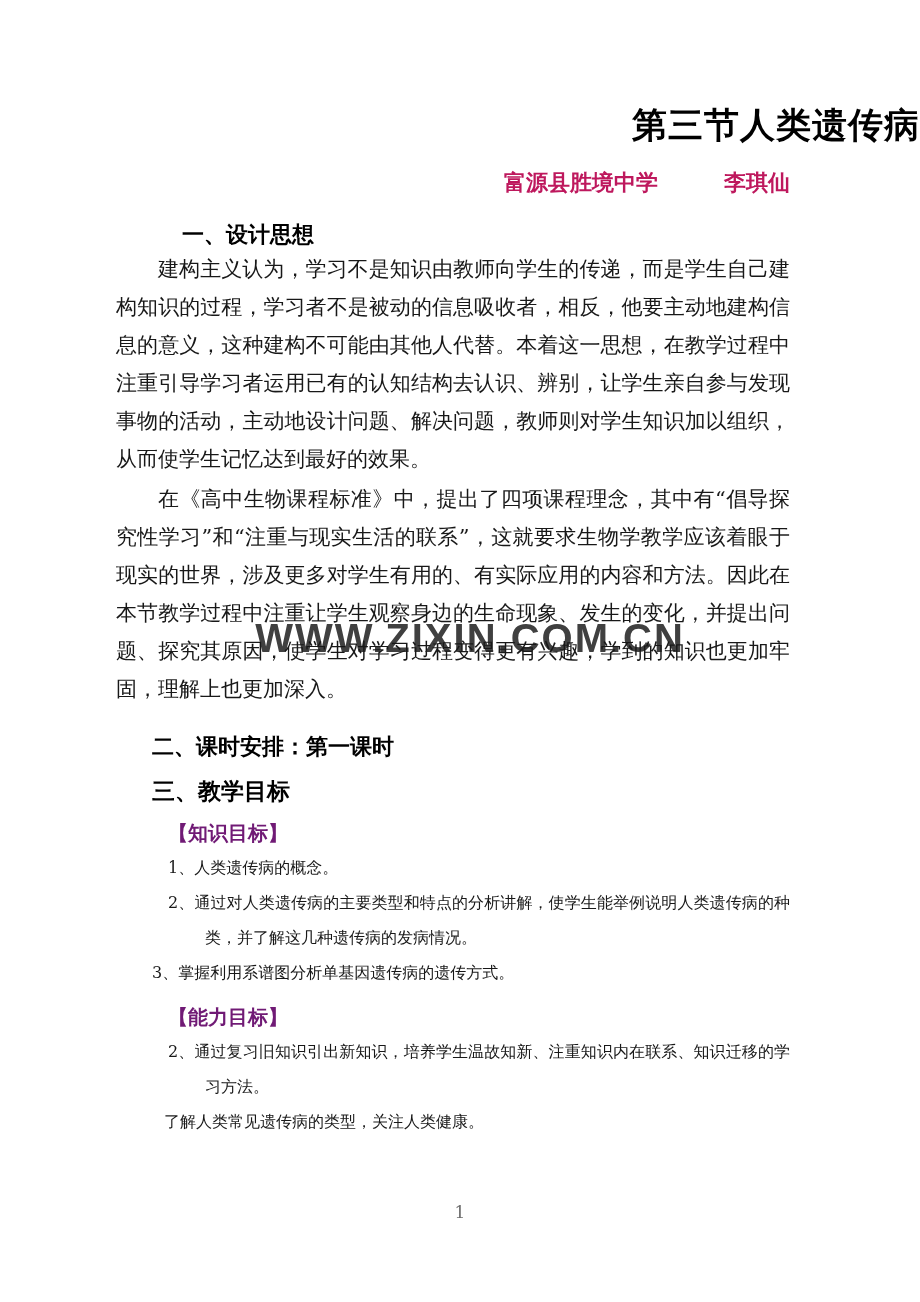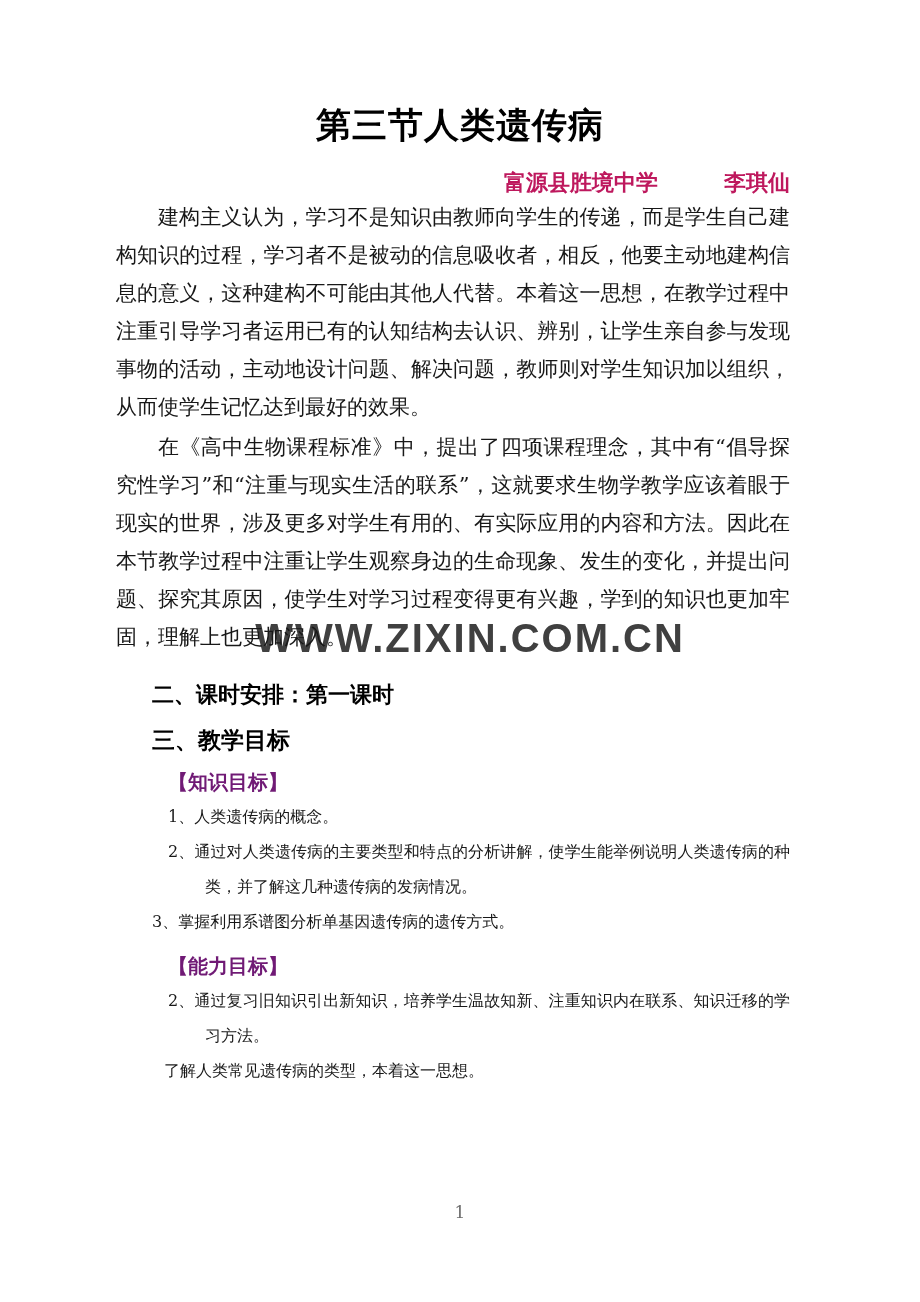--- a/index.html
+++ b/index.html
@@ -45,21 +45,21 @@
   
   .content {
     position: absolute;
     left: 0;
     top: 0;
     width: 920px;
     z-index: 2;
   }
 
   .doc-title {
-    text-align: center;
+    text-align: right;
     font-size: 35px;
     font-weight: 700;
     letter-spacing: 1px;
     line-height: 1.2;
     margin: 0;
     padding-top: 104px;
     color: #000;
   }
 
   .byline {
@@ -152,20 +152,21 @@
 <div class="page">
 
   <div class="watermark">WWW.ZIXIN.COM.CN</div>
 
   <div class="content">
 
     <h1 class="doc-title">第三节人类遗传病</h1>
 
     <p class="byline">富源县胜境中学　　　李琪仙</p>
 
+    <h2 class="h-section indent-1">一、设计思想</h2>
 
     <p class="para">建构主义认为，学习不是知识由教师向学生的传递，而是学生自己建构知识的过程，学习者不是被动的信息吸收者，相反，他要主动地建构信息的意义，这种建构不可能由其他人代替。本着这一思想，在教学过程中注重引导学习者运用已有的认知结构去认识、辨别，让学生亲自参与发现事物的活动，主动地设计问题、解决问题，教师则对学生知识加以组织，从而使学生记忆达到最好的效果。</p>
 
     <p class="para">在《高中生物课程标准》中，提出了四项课程理念，其中有“倡导探究性学习”和“注重与现实生活的联系”，这就要求生物学教学应该着眼于现实的世界，涉及更多对学生有用的、有实际应用的内容和方法。因此在本节教学过程中注重让学生观察身边的生命现象、发生的变化，并提出问题、探究其原因，使学生对学习过程变得更有兴趣，学到的知识也更加牢固，理解上也更加深入。</p>
 
     <h2 class="h-section flush h-sec-2">二、课时安排：第一课时</h2>
 
     <h2 class="h-section flush h-sec-3">三、教学目标</h2>
 
     <h3 class="sub-head">【知识目标】</h3>
@@ -175,19 +176,19 @@
     <p class="item hang">2、通过对人类遗传病的主要类型和特点的分析讲解，使学生能举例说明人类遗传病的种类，并了解这几种遗传病的发病情况。</p>
 
     <p class="item flush-2">3、掌握利用系谱图分析单基因遗传病的遗传方式。</p>
 
     <h3 class="sub-head">【能力目标】</h3>
 
 
     <p class="item hang">2、通过复习旧知识引出新知识，培养学生温故知新、注重知识内在联系、知识迁移的学习方法。</p>
 
 
-    <p class="item plain">了解人类常见遗传病的类型，本着这一思想。</p>
+    <p class="item plain">了解人类常见遗传病的类型，关注人类健康。</p>
 
   </div>
 
   <div class="page-number">1</div>
 
 </div>
 
 </body></html>

